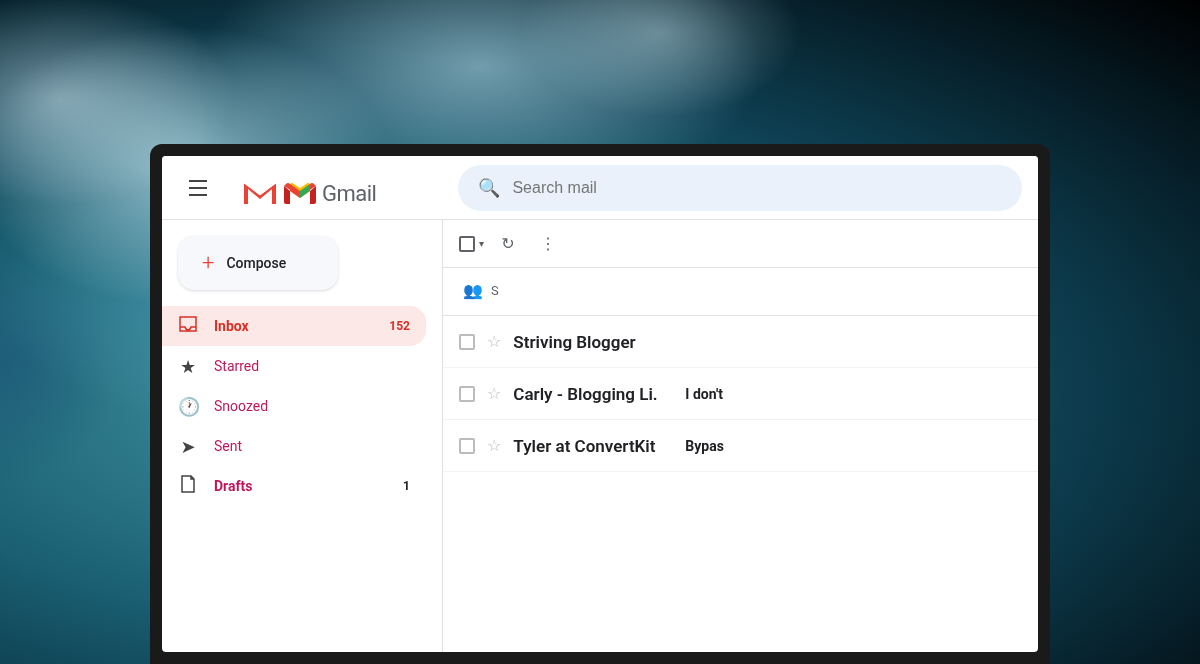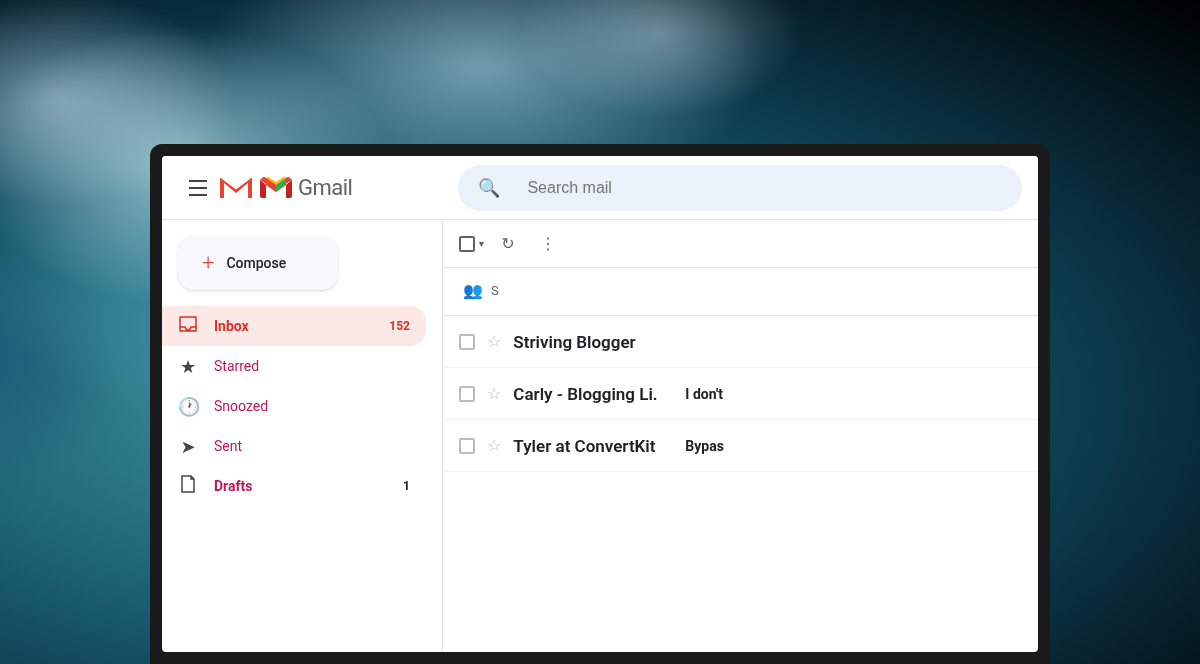--- a/index.html
+++ b/index.html
@@ -71,22 +71,22 @@
       align-items: center;
       padding: 8px 16px;
       height: 64px;
       background: #fff;
       border-bottom: 1px solid #e0e0e0;
       gap: 0;
     }
 
     .top-bar-left {
       display: flex;
-      align-items: center;
-      gap: 0;
+      align-items: flex-end;
+      gap: 24px;
       width: 280px;
       flex-shrink: 0;
     }
 
     .hamburger-icon {
       width: 40px;
       height: 40px;
       display: flex;
       flex-direction: column;
       justify-content: center;
@@ -140,21 +140,20 @@
       font-size: 18px;
     }
 
     .search-input {
       border: none;
       background: transparent;
       font-size: 16px;
       color: #202124;
       width: 100%;
       outline: none;
-      margin-left: 15px;
     }
 
     
     .main-content {
       display: flex;
       flex: 1;
       overflow: hidden;
     }
 
     

